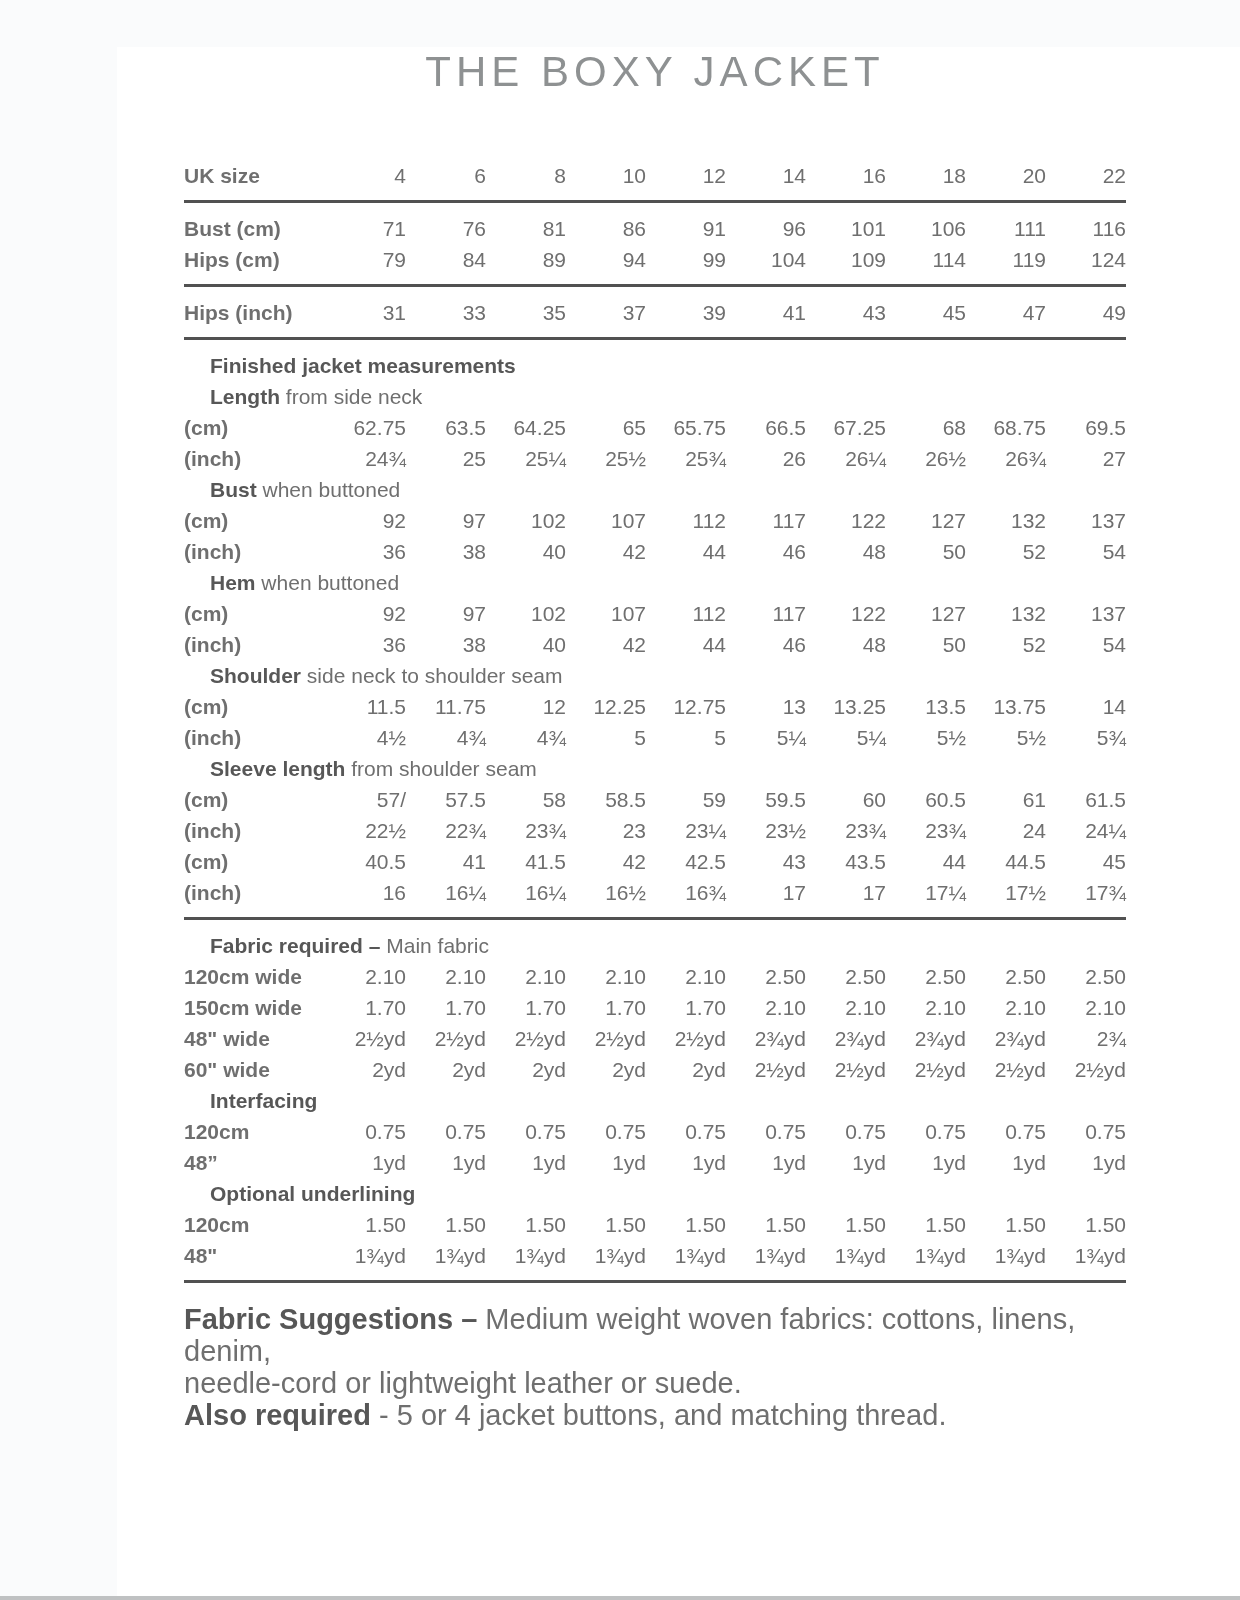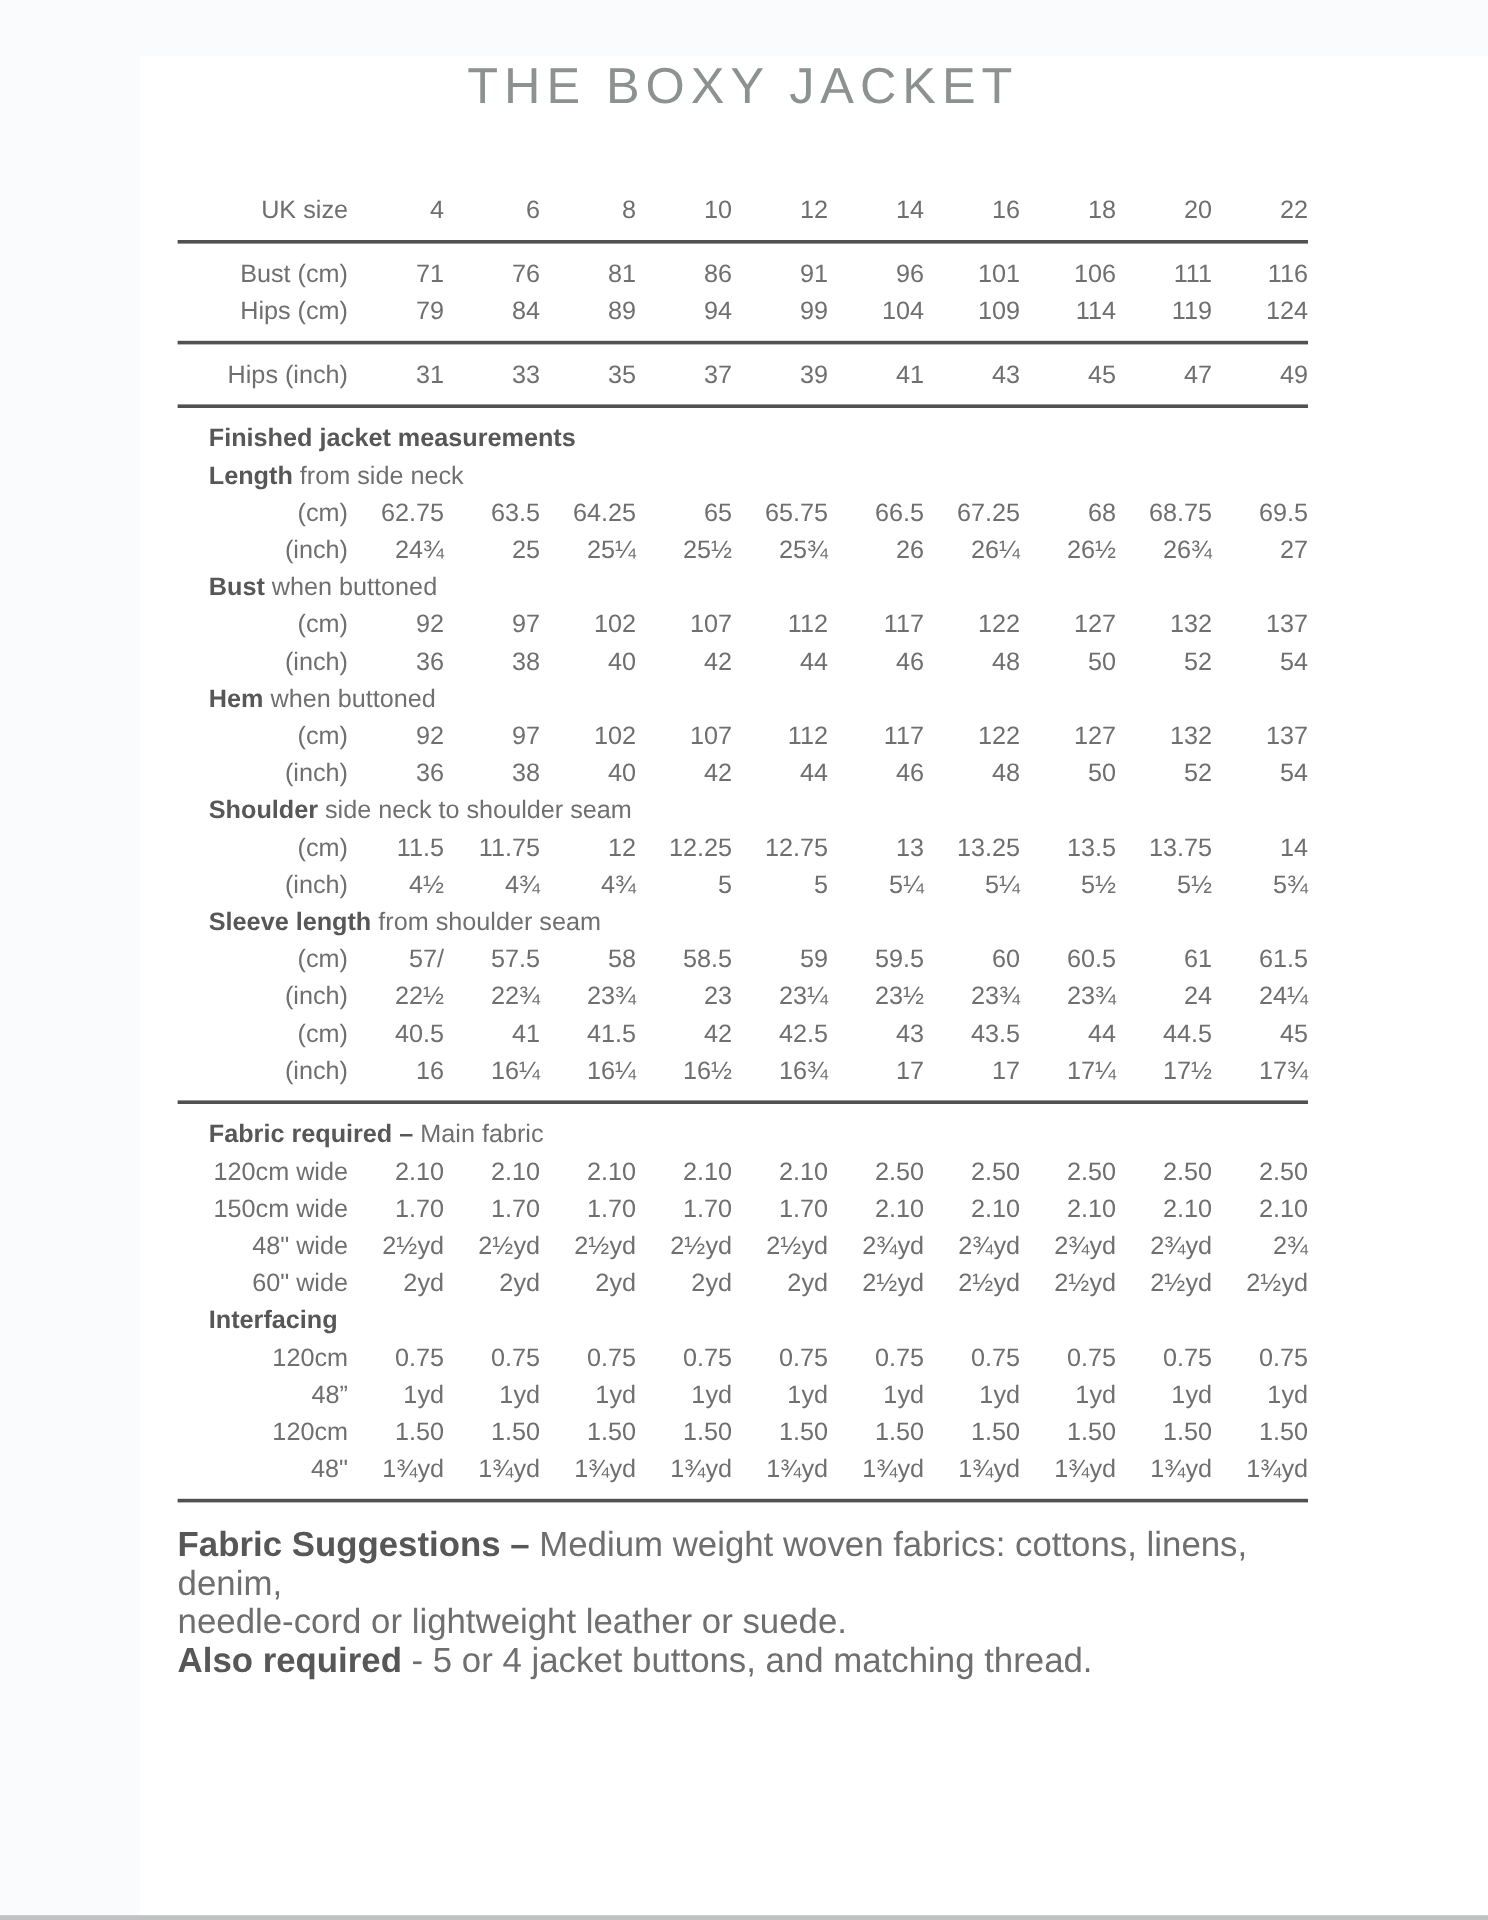--- a/index.html
+++ b/index.html
@@ -7,41 +7,41 @@
   body {
     position:relative;
     background:#ffffff;
     font-family:"Liberation Sans", sans-serif;
     color:#6f6f6f;
     overflow:hidden;
   }
   .shade-top { position:absolute; top:0; left:0; width:1240px; height:47px; background:#fafbfc; }
   .shade-left { position:absolute; top:0; left:0; width:117px; height:1600px; background:#fafbfc; }
   .page { position:absolute; top:47px; left:117px; right:0; bottom:4px; background:#ffffff; }
-  .content { position:absolute; top:0; left:0; width:1240px; }
+  .content { position:absolute; top:0; left:0; width:1240px;padding-left:36px; }
   .doc-title {
     margin:50px 0 0 148px;
     width:942px;
     text-align:center;
     font-size:42px;
     font-weight:normal;
     letter-spacing:5px;
     color:#8e9192;
     line-height:44px;
     white-space:nowrap;
   }
   table.size-chart {
     margin:66px 0 0 148px;
     width:942px;
     border-collapse:collapse;
     table-layout:fixed;
     font-size:21px;
   }
   table.size-chart td { line-height:31px; white-space:nowrap; vertical-align:middle; }
-  td.label-cell { width:142px; text-align:right; }
+  td.label-cell { width:142px; text-align:left;font-weight:bold; }
   td.value-cell { width:80px; text-align:right; }
   td.heading-cell b { font-weight:bold; color:#575757;margin-left:26px; }
   td.heading-cell span { color:#6f6f6f; }
   td.rule-cell { padding:9px 0 10px 0; line-height:0; }
   .rule { height:3px; background:#515151; }
   .notes {
     margin:10px 0 0 148px;
     width:942px;
     font-size:29px;
     line-height:32px;
@@ -395,20 +395,23 @@
           <td class="value-cell">1yd</td>
           <td class="value-cell">1yd</td>
           <td class="value-cell">1yd</td>
           <td class="value-cell">1yd</td>
           <td class="value-cell">1yd</td>
           <td class="value-cell">1yd</td>
           <td class="value-cell">1yd</td>
           <td class="value-cell">1yd</td>
         </tr>
         <tr>
+          <td class="heading-cell" colspan="11"><b>Optional underlining</b><span></span></td>
+        </tr>
+        <tr>
           <td class="label-cell">120cm</td>
           <td class="value-cell">1.50</td>
           <td class="value-cell">1.50</td>
           <td class="value-cell">1.50</td>
           <td class="value-cell">1.50</td>
           <td class="value-cell">1.50</td>
           <td class="value-cell">1.50</td>
           <td class="value-cell">1.50</td>
           <td class="value-cell">1.50</td>
           <td class="value-cell">1.50</td>

